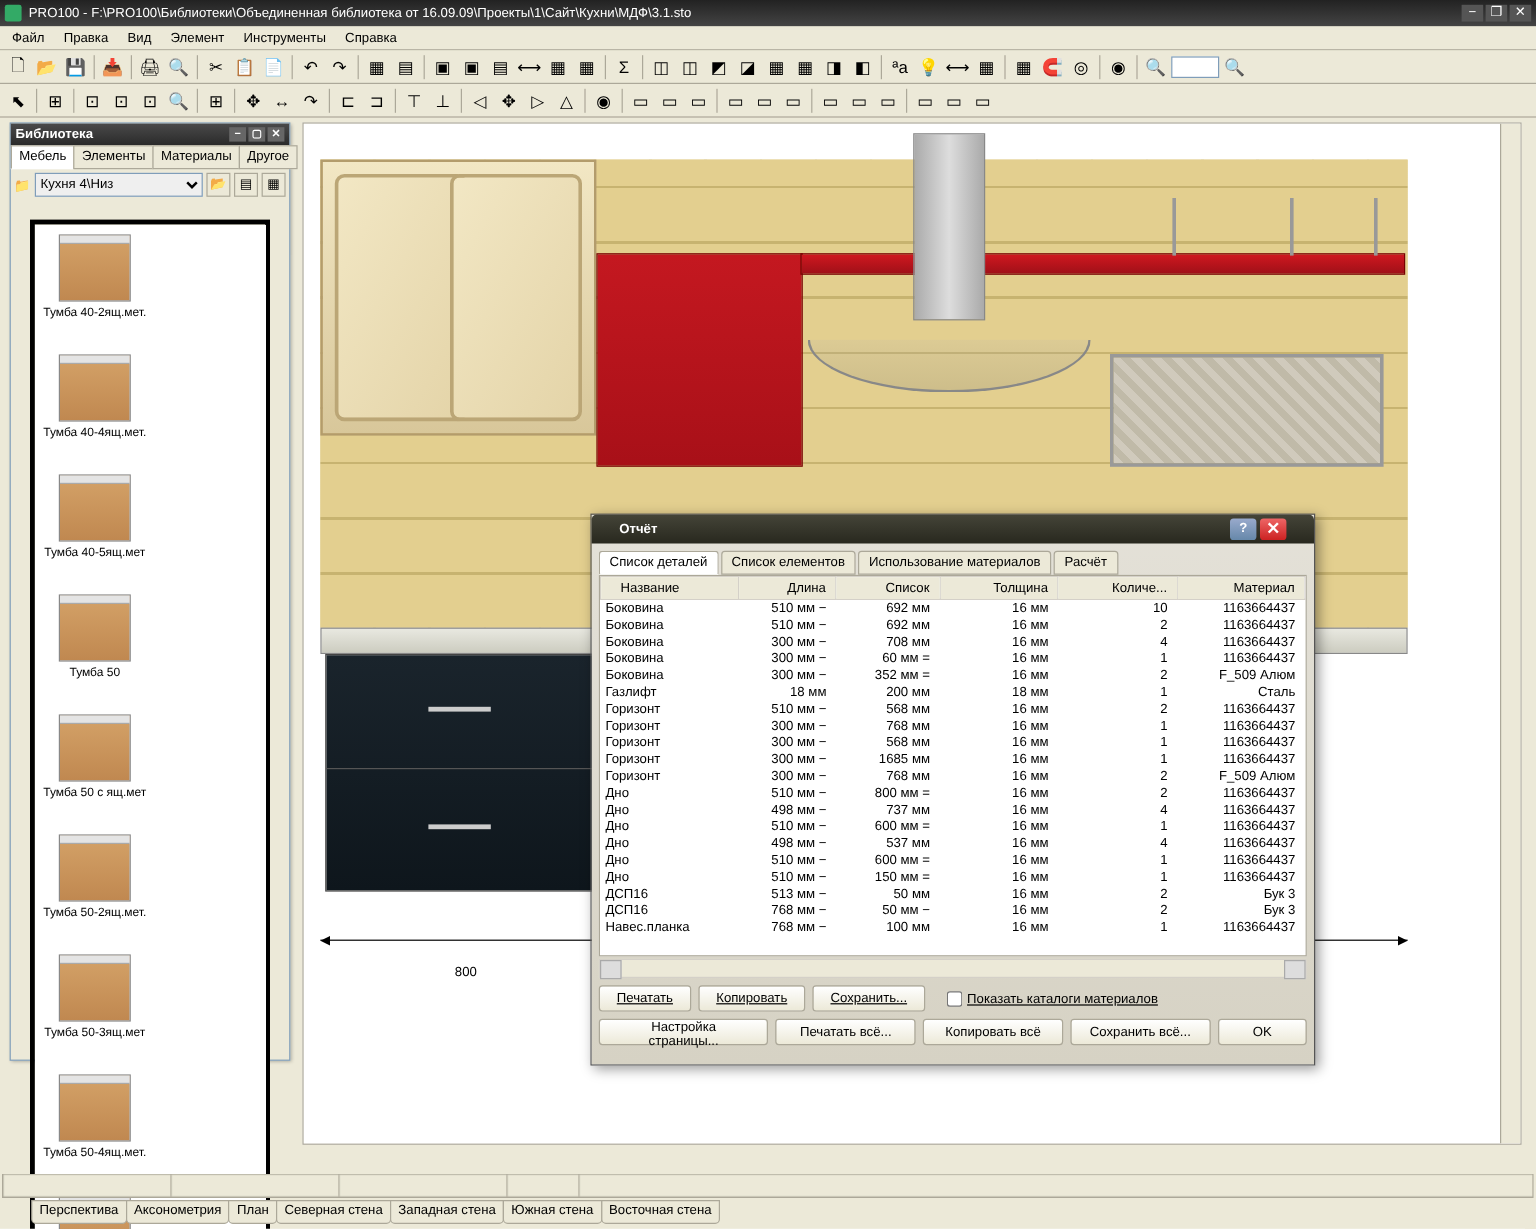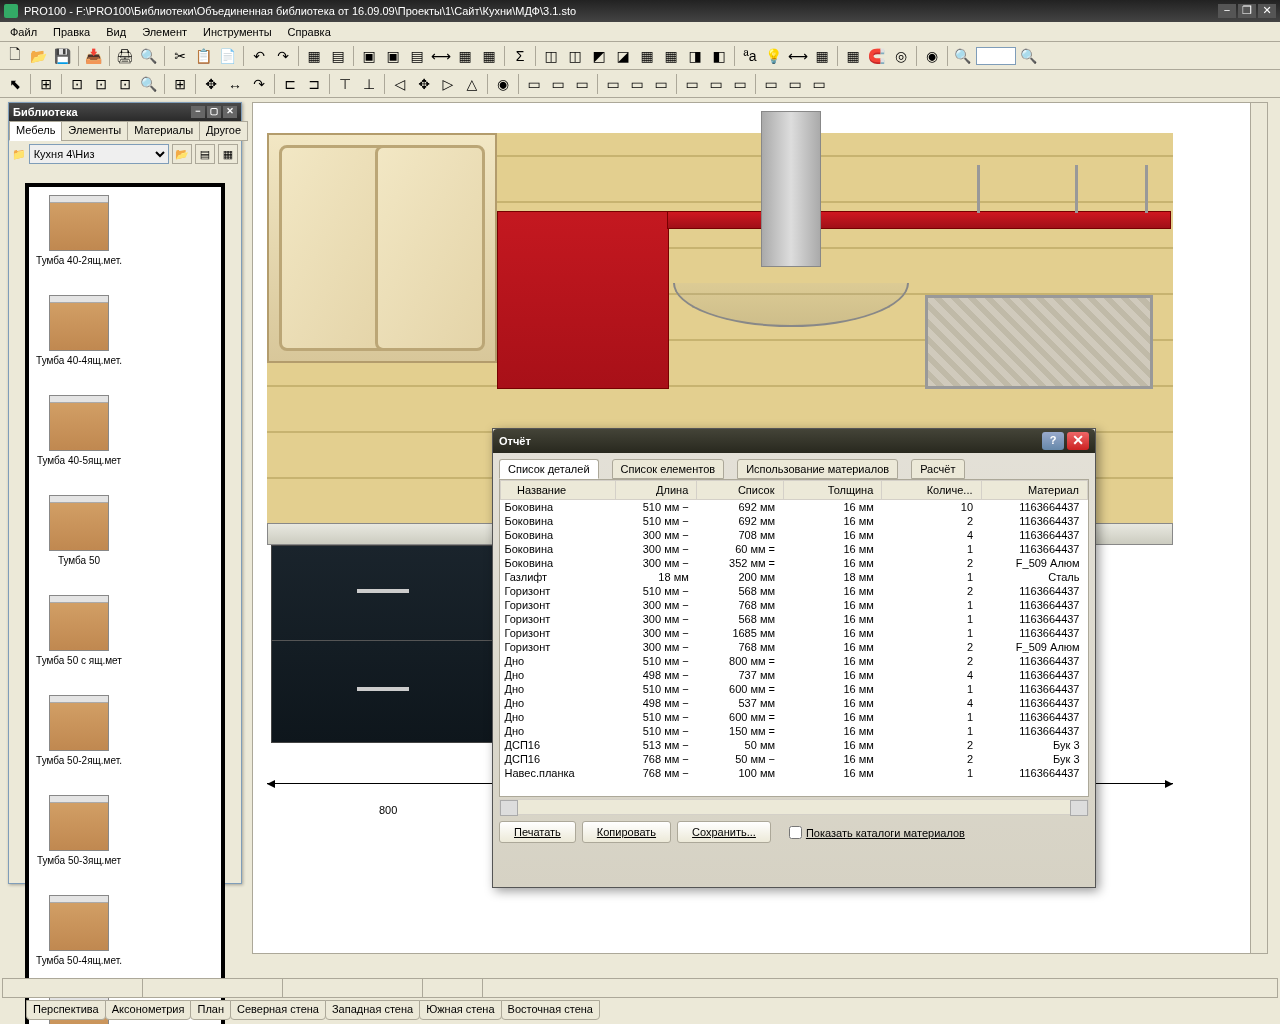--- a/index.html
+++ b/index.html
@@ -56,26 +56,26 @@
 .base .dark::before { content:""; position:absolute; left:0; right:0; top:48%; height:1px; background:#555; }
 .base .dark .hd { position:absolute; left:50%; transform:translateX(-50%); width:52px; height:4px; background:#ccc; }
 .base .dark .hd.h1{top:22%;} .base .dark .hd.h2{top:72%;}
 .ruler-h { position: absolute; left: 14px; top: 680px; width: 906px; height: 36px; border-top: 1px solid #000; }
 .ruler-h .dim { position: absolute; top: 20px; font-size: 11px; }
 .arrow-l,.arrow-r{position:absolute;top:0;width:0;height:0;border-top:4px solid transparent;border-bottom:4px solid transparent;}
 .arrow-l{left:0;border-right:8px solid #000;top:-4px;}
 .arrow-r{right:0;border-left:8px solid #000;top:-4px;}
 
 .report { position: absolute; left: 492px; top: 330px; width: 604px; height: 460px; background: linear-gradient(#e4e1d8,#d6d2c4); border: 1px solid #555; box-shadow: 3px 3px 10px rgba(0,0,0,.4); }
-.report .rhdr { height: 24px; background: linear-gradient(#444438,#28281e); color: #fff; display: flex; align-items: center; padding: 0 6px; font-weight: bold; border-radius: 4px 4px 0 0; }
+.report .rhdr { height: 24px; background: linear-gradient(#444438,#28281e); color: #fff; display: flex; align-items: center; padding: 0 23px; font-weight: bold; border-radius: 4px 4px 0 0; }
 .report .rhdr .rbtns { margin-left: auto; display: flex; gap: 3px; }
 .report .rhdr .rbt { width: 22px; height: 18px; text-align: center; line-height: 16px; font-weight: bold; border-radius: 3px; cursor:pointer; }
 .report .rhdr .rbt.help{ background: linear-gradient(#9ac,#68a); color:#fff; }
 .report .rhdr .rbt.close{ background: linear-gradient(#e66,#c22); color:#fff; font-size:14px; }
-.report .rtabs { display: flex; margin: 6px 6px 0; gap: 11px; }
+.report .rtabs { display: flex; margin: 6px 6px 0; }
 .report .rtab { padding: 3px 8px; border: 1px solid #aca899; background: #ece9d8; margin-right: 2px; cursor: pointer; border-radius: 3px 3px 0 0; font-size:11px; }
 .report .rtab.active { background: #fff; border-bottom: 1px solid #fff; position: relative; z-index: 2; }
 .report .rtable-wrap { margin: 0 6px; height: 318px; background: #fff; border: 1px solid #aca899; overflow-y: scroll; }
 .report table { width: 100%; border-collapse: collapse; }
 .report th { text-align: left; padding: 3px 16px; background: #ece9d8; border: 1px solid #d4d0c8; font-weight: normal; position: sticky; top:0; }
 .report th.r, .report td.r { text-align: right; padding-right: 8px; }
 .report td { padding: 1px 4px; }
 .report .rfoot { margin: 6px; display: flex; gap: 6px; align-items: center; text-decoration: underline; }
 .report .rfoot2 { margin: 2px 6px 6px; display: flex; gap: 6px; }
 .report button { height: 22px; padding: 0 14px; border: 1px solid #aca899; background: linear-gradient(#fff,#ece9d8); cursor: pointer; border-radius: 3px; font-size:11px; }
@@ -518,20 +518,27 @@
     <div class="hscroll"></div>
     <div class="rfoot">
       <button>Печатать</button>
       <button>Копировать</button>
       <button>Сохранить...</button>
       <label class="chk">
         <input type="checkbox" style="">
         <span>Показать каталоги материалов</span>
       </label>
     </div>
+    <div class="rfoot2">
+      <button>Настройка страницы...</button>
+      <button style="width:120px">Печатать всё...</button>
+      <button style="width:120px">Копировать всё</button>
+      <button style="width:120px">Сохранить всё...</button>
+      <button class="ok">OK</button>
+    </div>
   </div>
 
   <div class="statusbar">
     <div class="cell"></div>
       <div class="cell"></div>
       <div class="cell"></div>
       <div class="cell" style="width:60px"></div>
   </div>
   <div class="btabs" id="btabs">
       <div class="bt">Перспектива</div>

